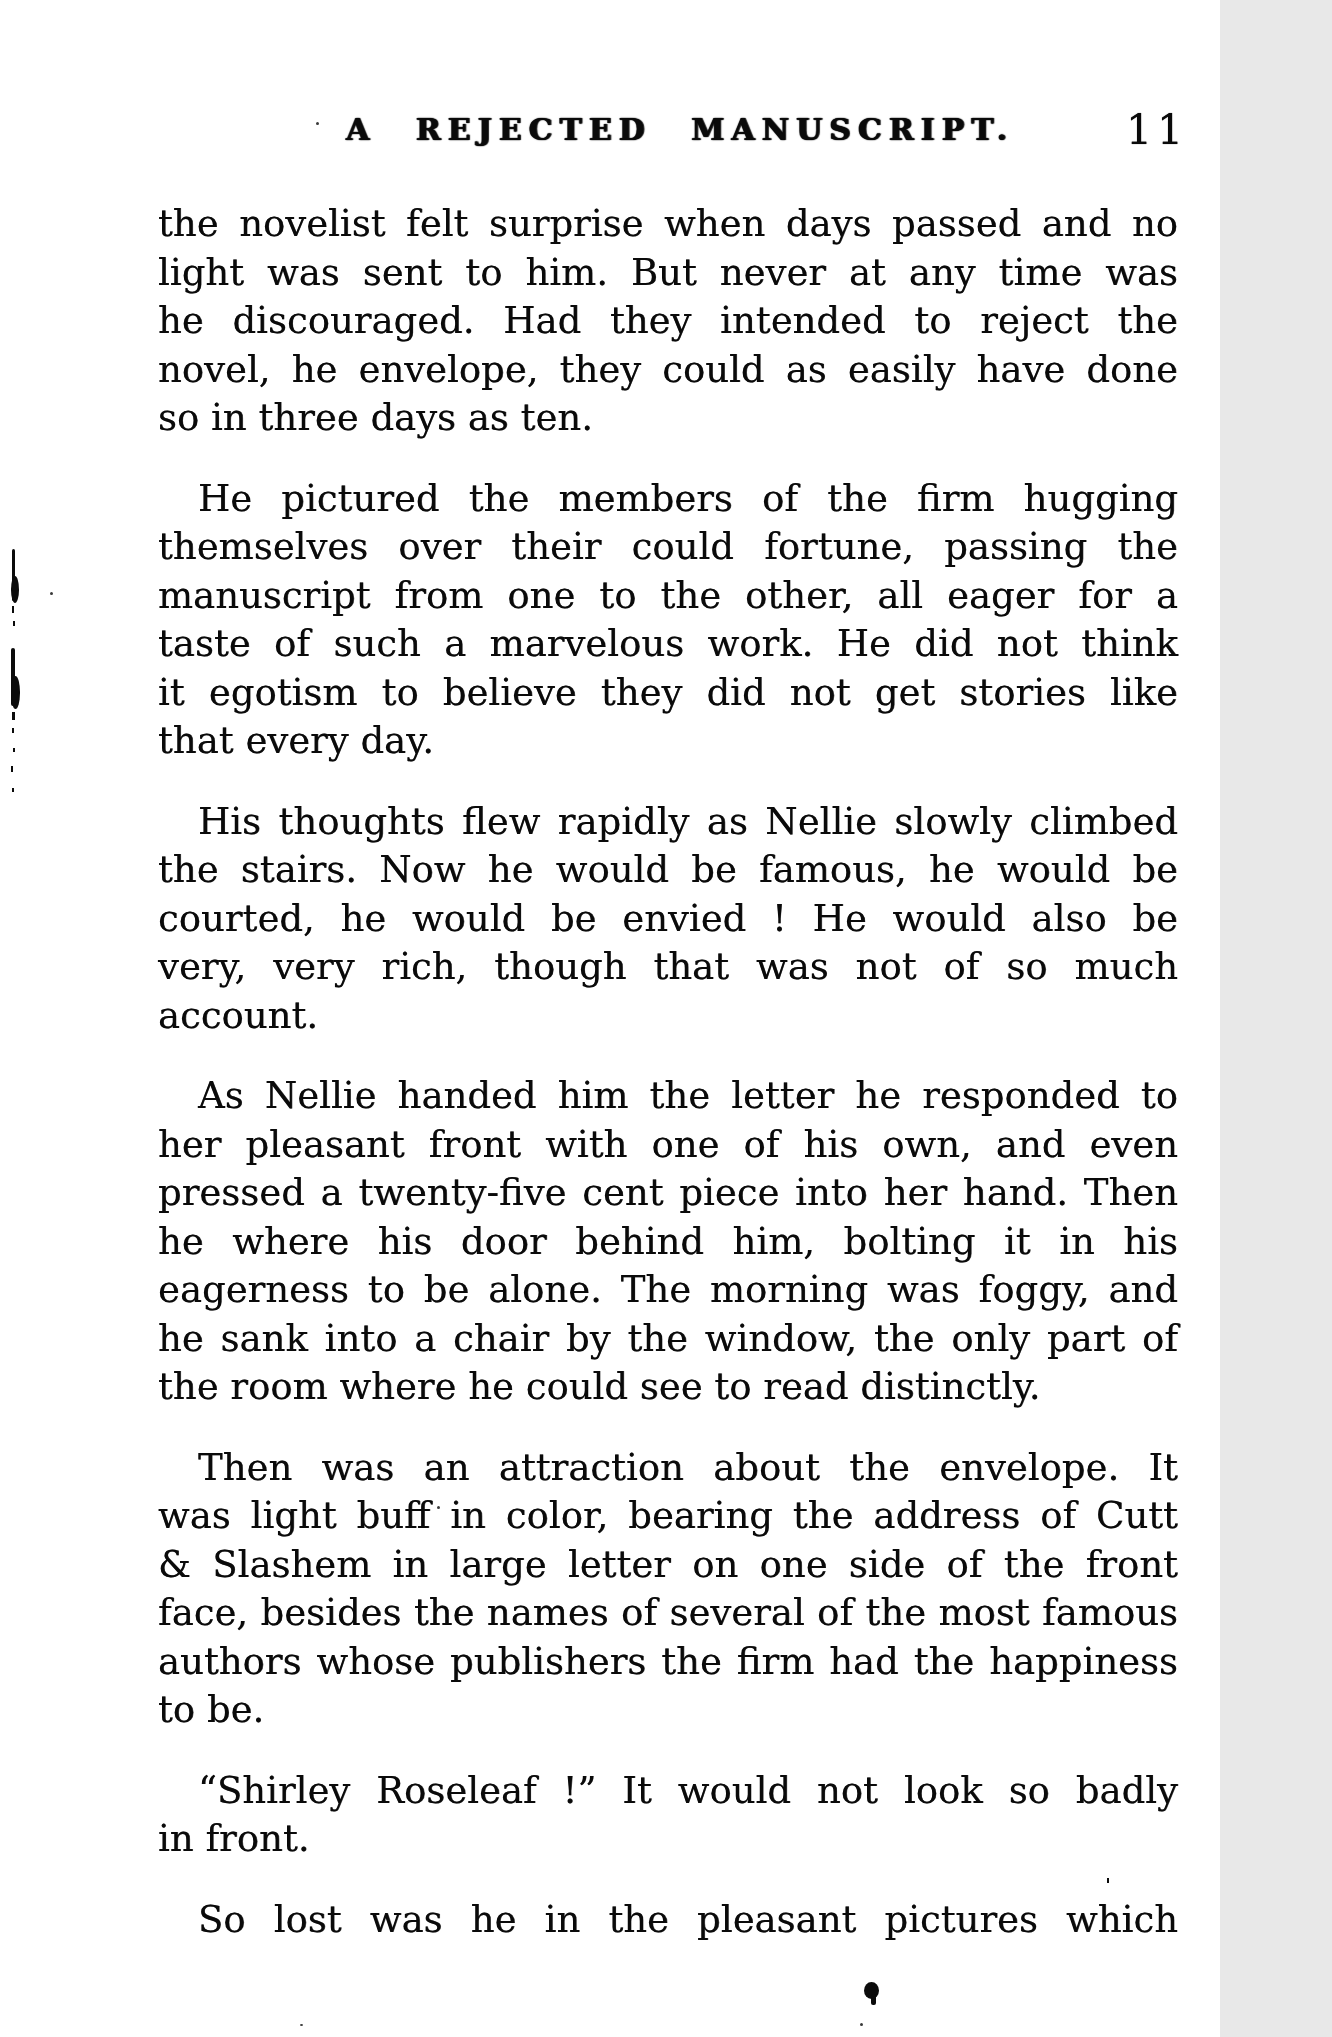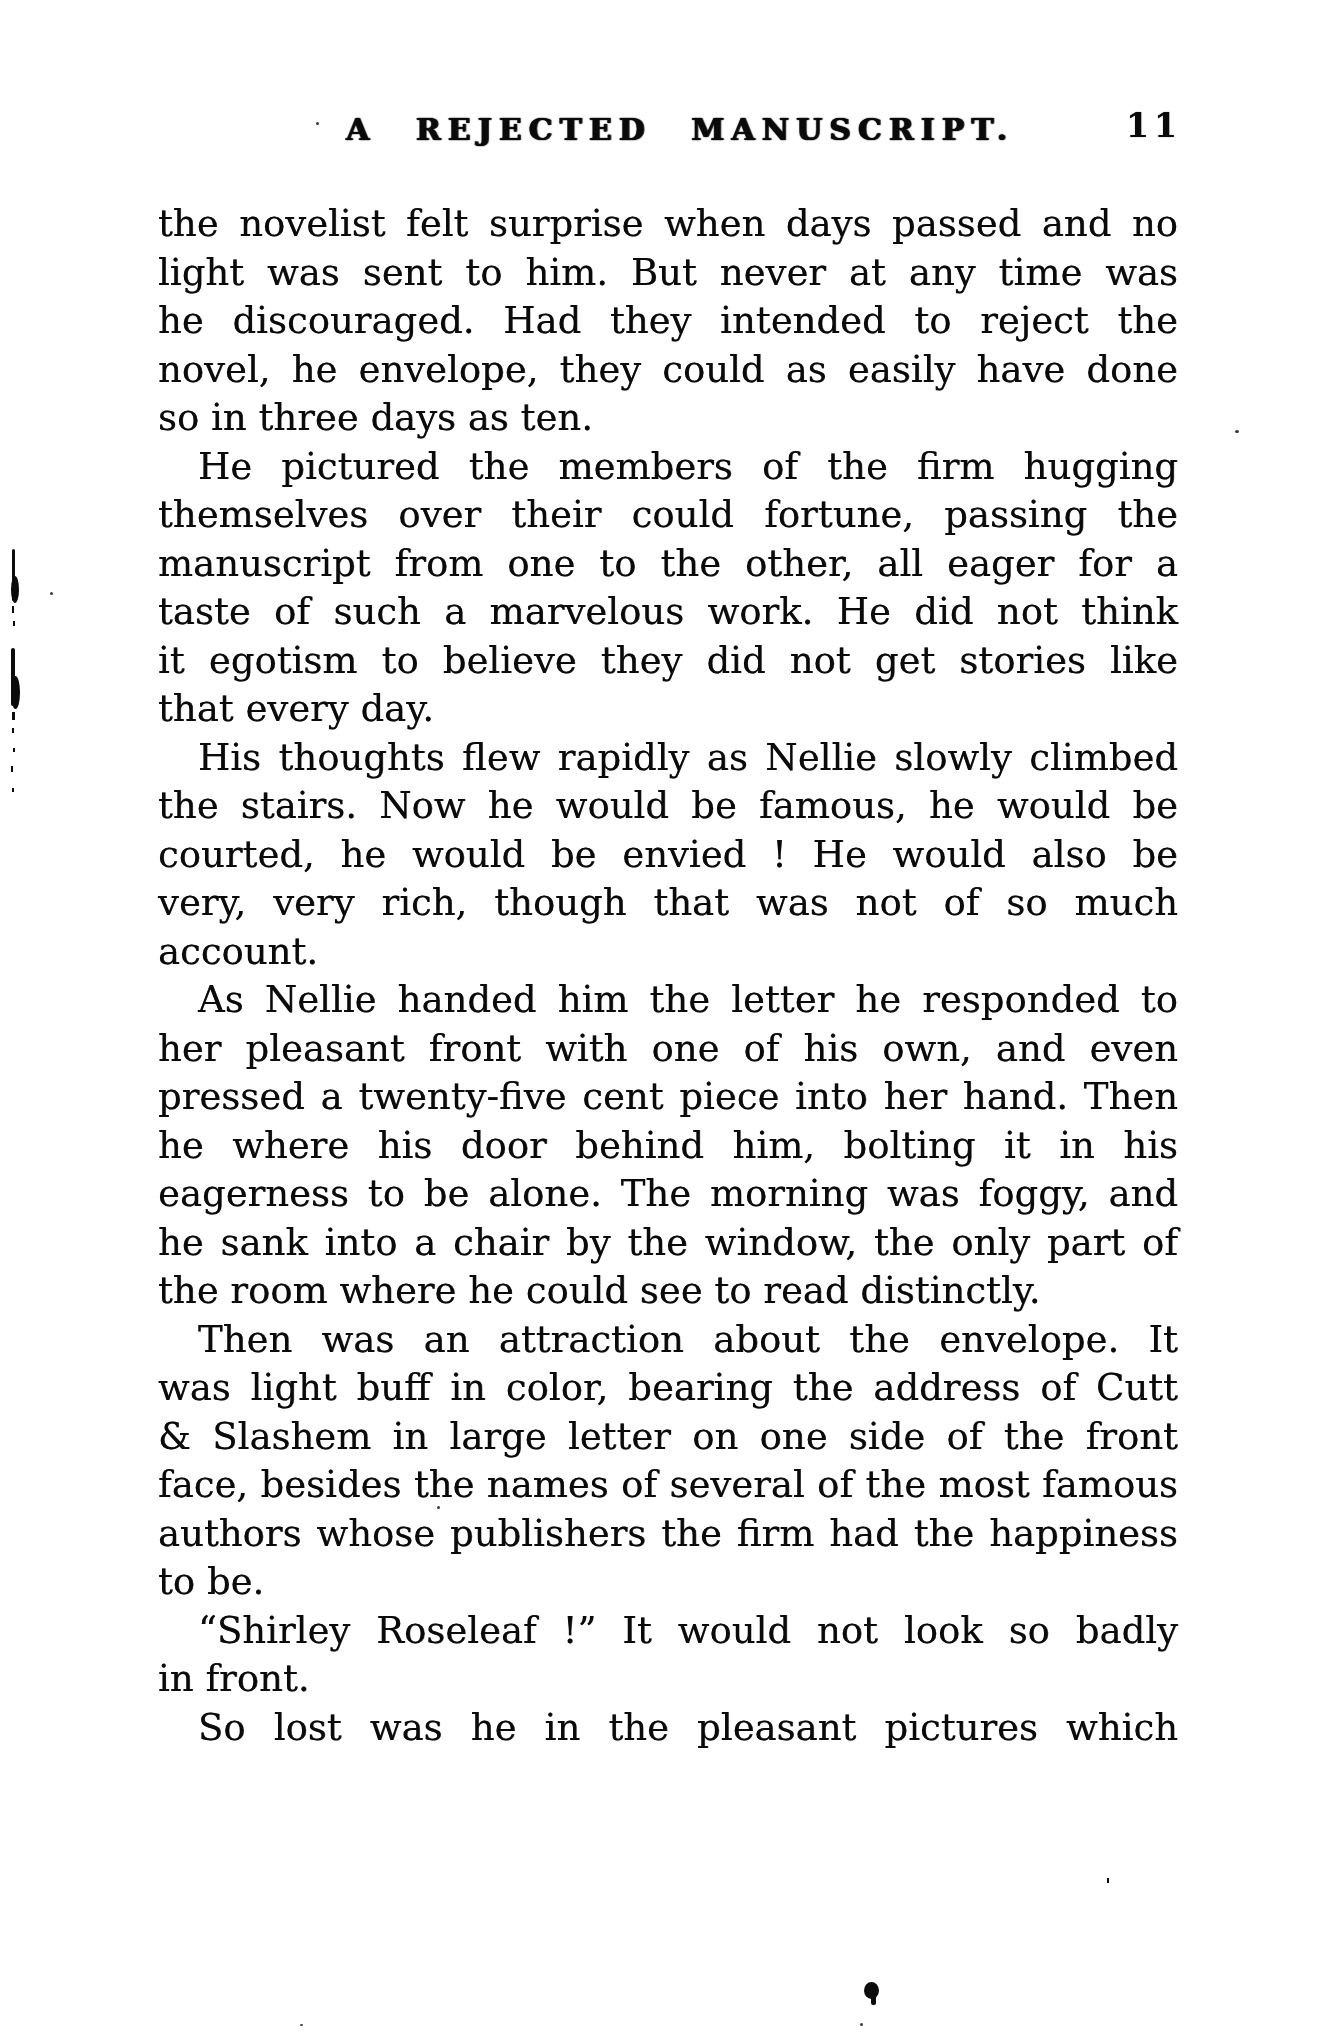--- a/index.html
+++ b/index.html
@@ -1,45 +1,45 @@
 <!DOCTYPE html>
 <html><head>
 <meta charset="utf-8">
 <style>
   html,body { margin:0; padding:0; background:#e8e8e8; }
   .page {
     position:relative;
-    width:1332px; height:2037px;
+    width:1220px; height:2037px;
     background:#ffffff;
     overflow:hidden;
     font-family:"DejaVu Serif", serif;
     color:#0a0a0a;
   }
   .running-header {
     position:absolute; top:112px; left:170px; width:1020px;
     text-align:center;
     font-size:30px; font-weight:bold;
     letter-spacing:7px; word-spacing:22px;
     transform:scaleY(0.97);
     text-shadow:0 0 1.4px #000, 1.2px 0.6px 0.9px rgba(0,0,0,0.85), -0.6px 0.4px 0.6px rgba(0,0,0,0.55);
     white-space:nowrap;
   }
   .page-number {
     position:absolute; top:106px; left:1126px;
-    font-size:33px; font-weight:bold; letter-spacing:5px;
+    font-size:41px; font-weight:normal; letter-spacing:5px;
     text-shadow:0 0 0.8px #000;
   }
   .text-block {
     position:absolute; left:158px; top:200px; width:1020px;
     font-size:37px; line-height:48.5px;
     text-shadow:0.35px 0.35px 0.45px rgba(0,0,0,0.6);
   }
   .line { text-align:justify; text-align-last:justify; }
   .line.pl { text-align-last:left; }
-  .line.indent { text-indent:40px; }
+  .line.indent { text-indent:40px;margin-top:32px; }
   .ink { position:absolute; background:#0b0b0b; }
   .round { border-radius:50%; }
   .faint { background:#3a3a3a; }
 </style>
 </head>
 <body>
 
 <div class="page">
 
   <div class="running-header">A REJECTED MANUSCRIPT.</div>

